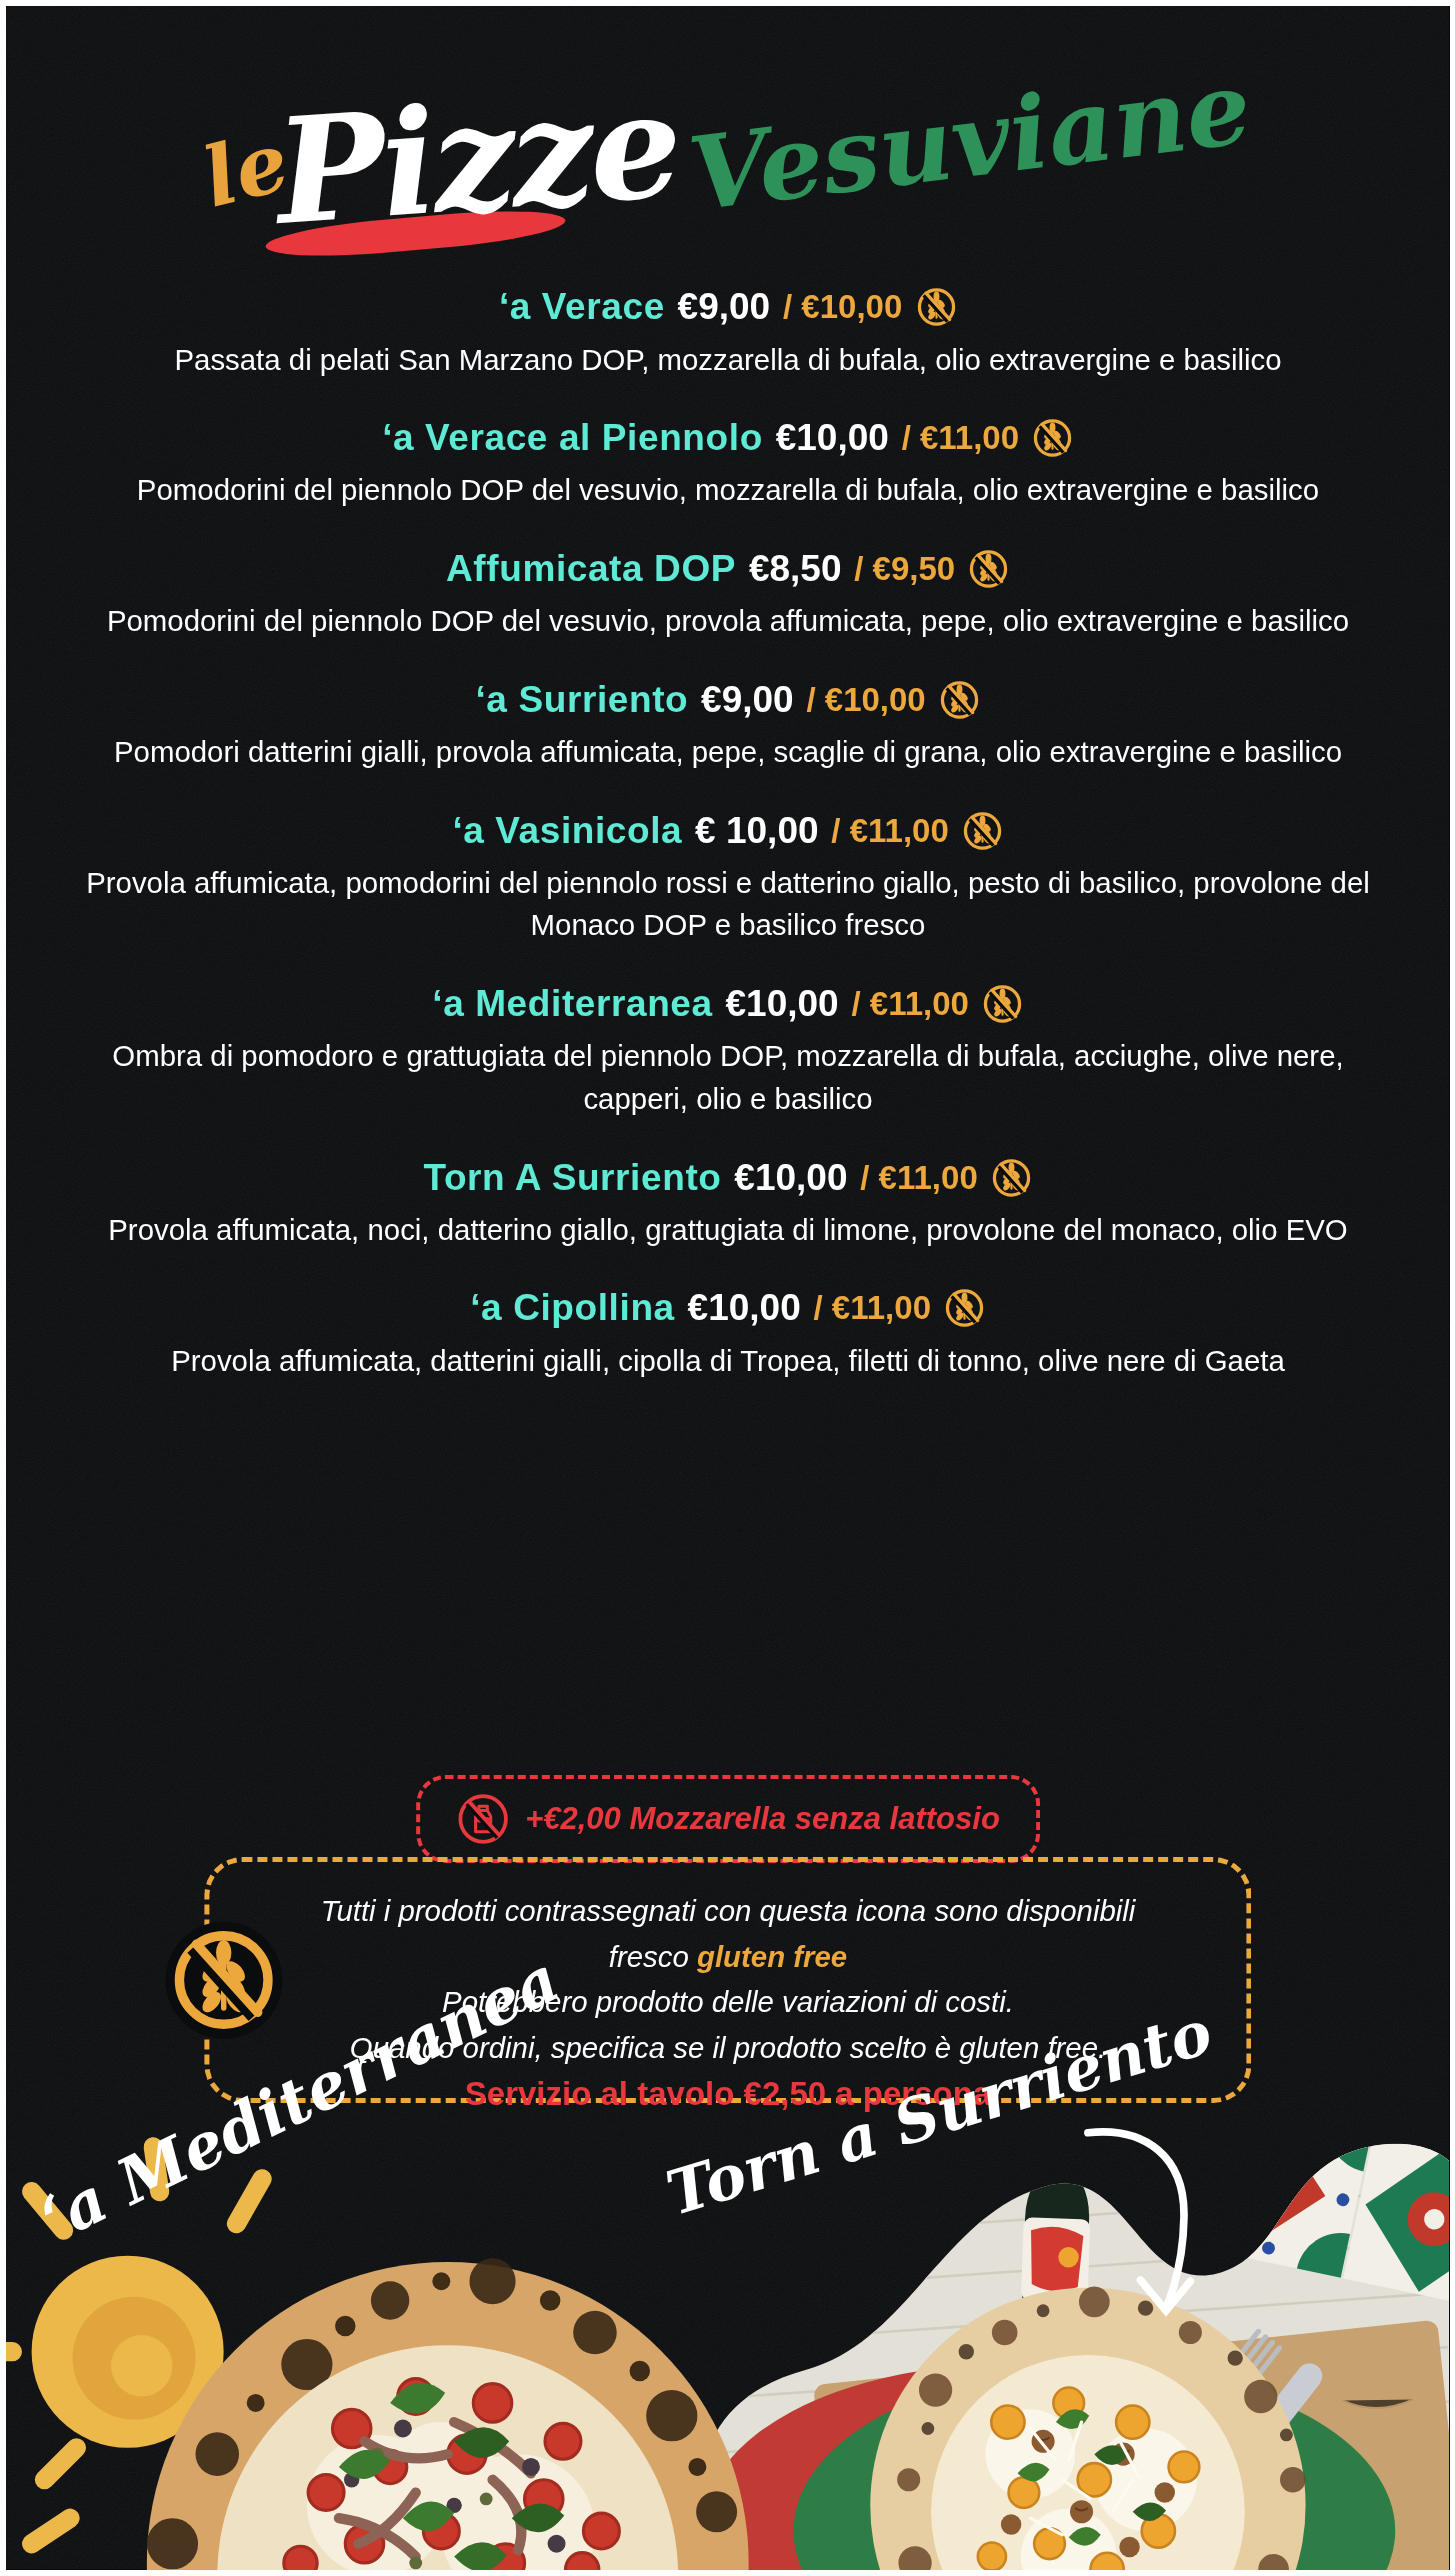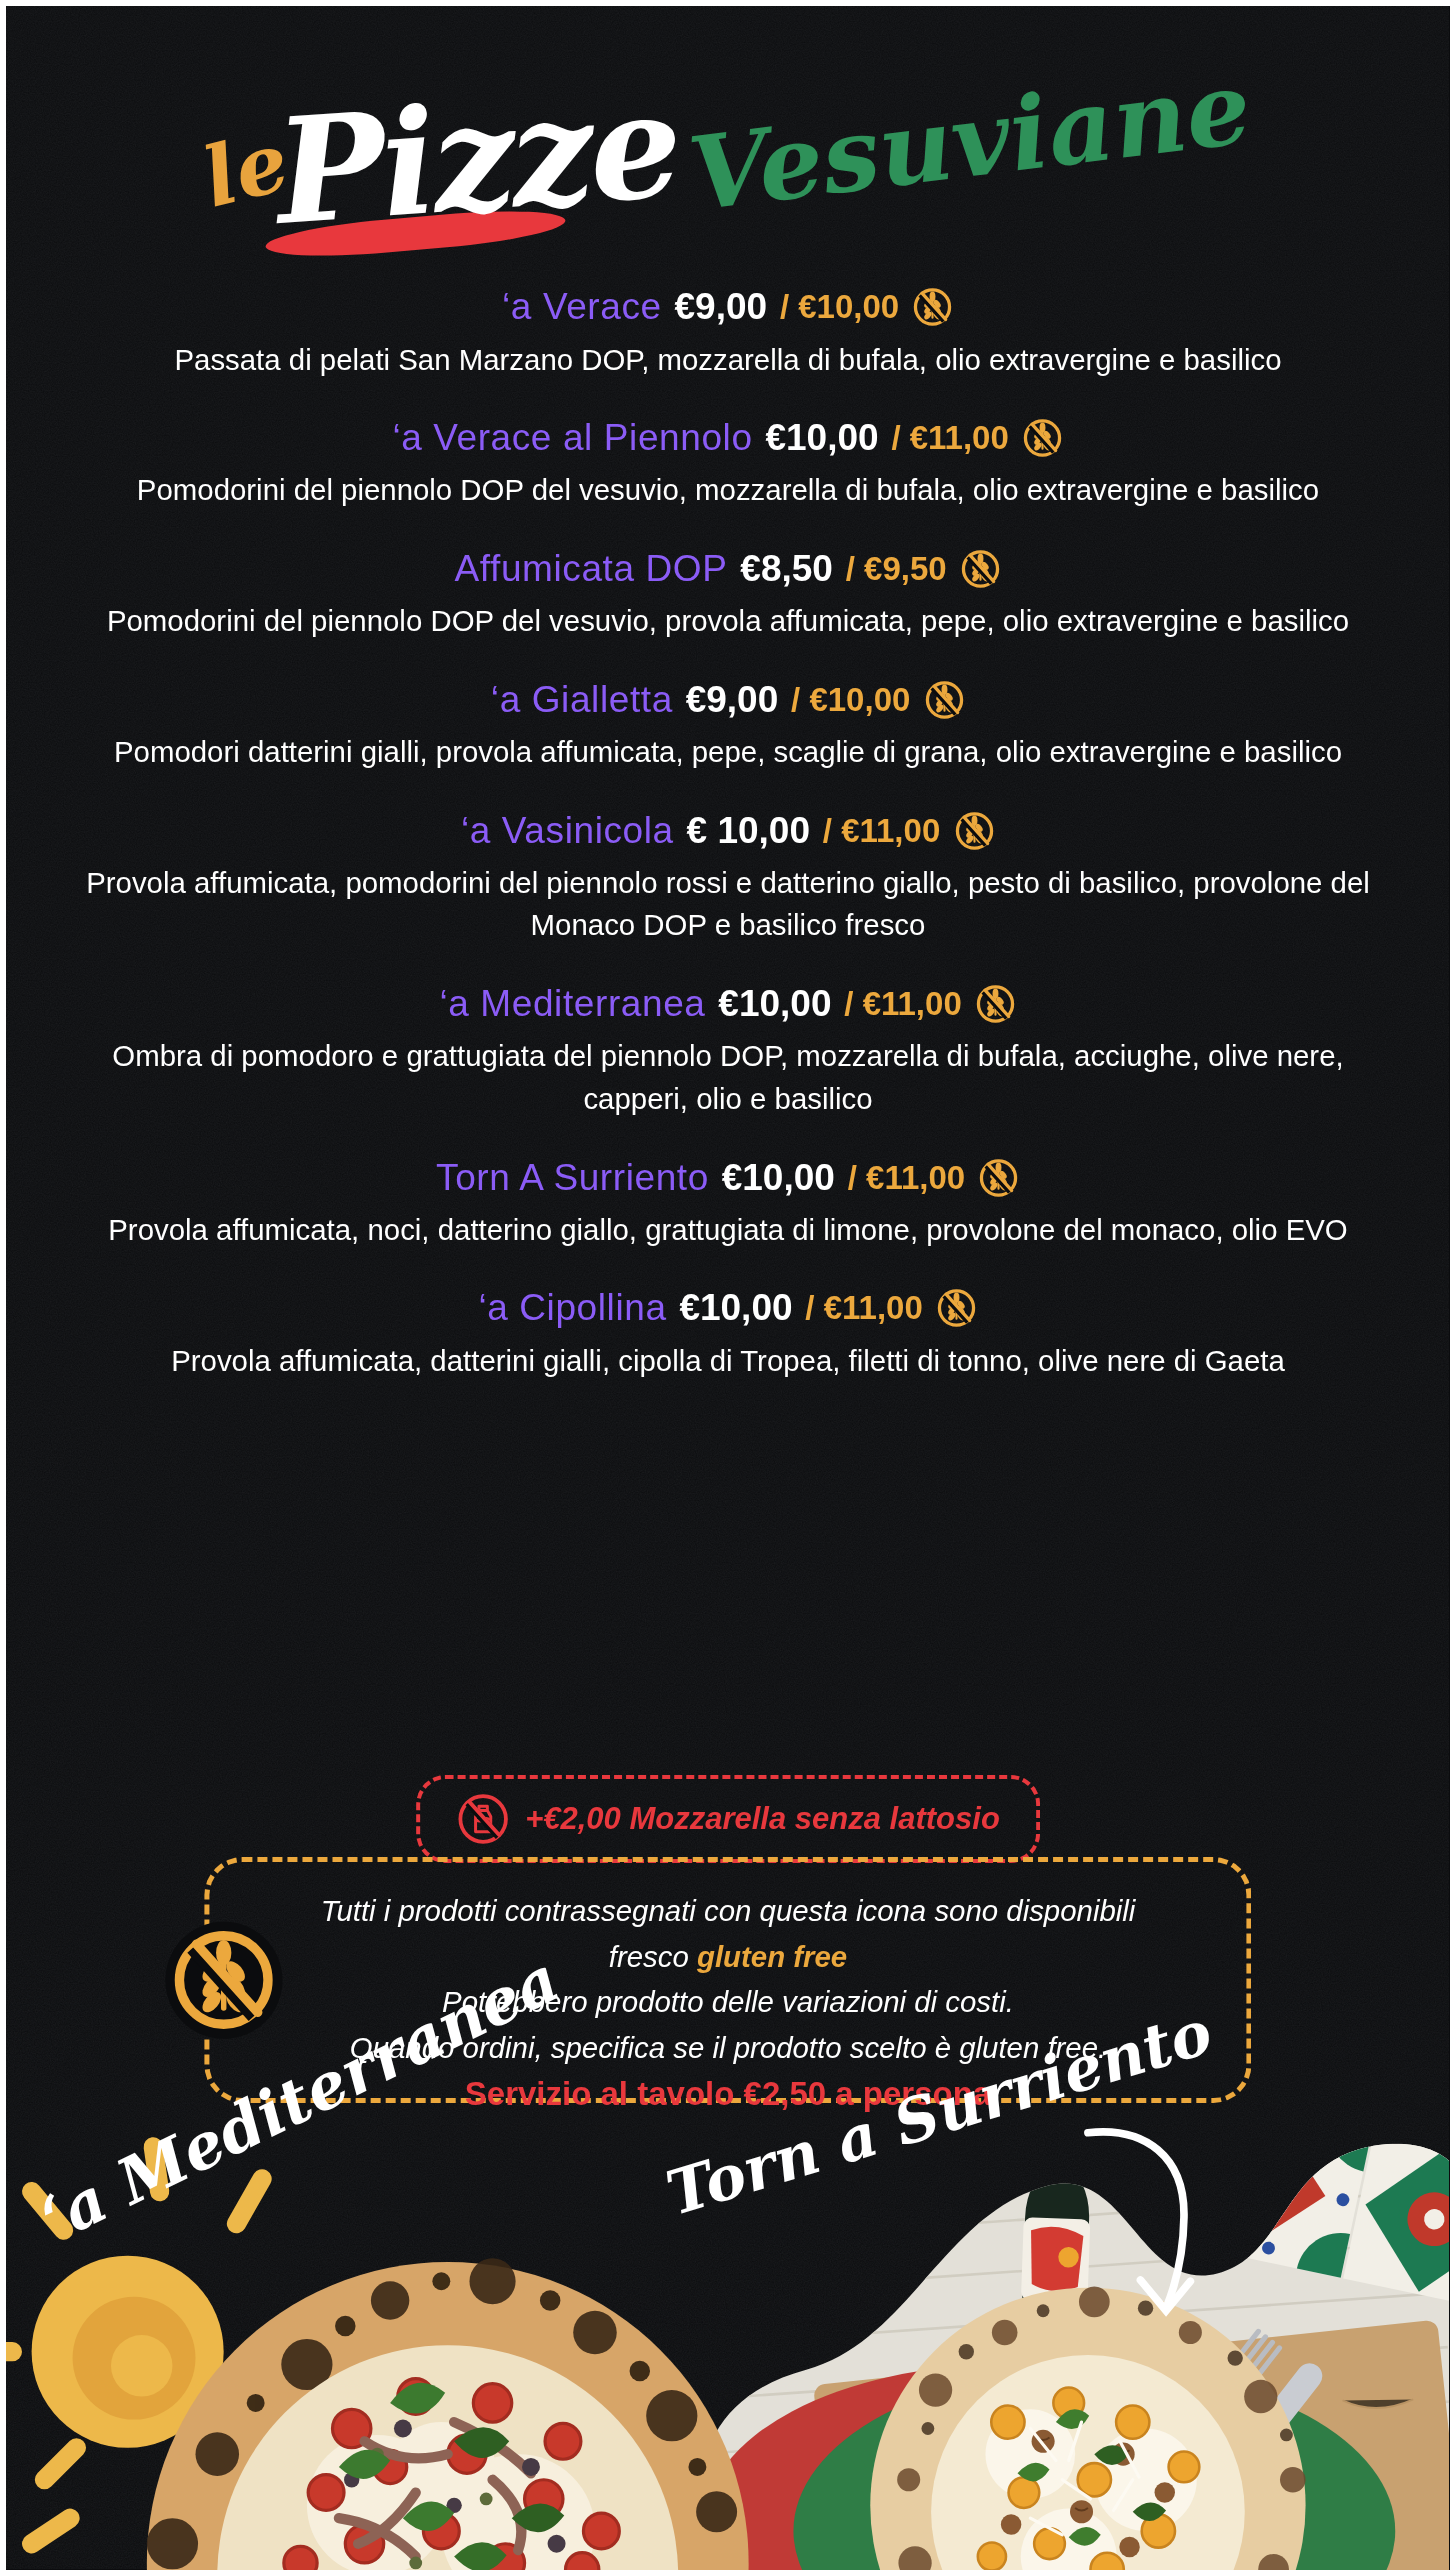--- a/index.html
+++ b/index.html
@@ -14,21 +14,21 @@
   .t-le,.t-pizze,.t-vesuviane{font-family:"DejaVu Serif",serif;font-style:italic;font-weight:bold;display:inline-block;}
   .t-le{color:#e8a33d;font-size:82px;transform:rotate(-14deg);vertical-align:11.5px;margin-right:-11.5px;}
   .t-pizze{color:#ffffff;font-size:145px;transform:rotate(-4deg);letter-spacing:-3.8px;position:relative;z-index:2;}
   .t-vesuviane{color:#2e9159;font-size:101px;transform:rotate(-7deg);margin-left:10.2px;vertical-align:33px;}
   .brush{position:absolute;left:61px;bottom:-6.4px;width:301px;height:33px;background:#e8383d;border-radius:48%/60%;transform:rotate(-5deg);z-index:1;}
 
   
   .menu{position:absolute;top:280px;left:50%;transform:translateX(-50%);width:1357px;text-align:center;}
   .item{margin-bottom:36px;}
   .item-title{display:flex;justify-content:center;align-items:center;gap:12.8px;margin-bottom:10.2px;}
-  .item-name{color:#8b5cf6;font-size:37px;font-weight:normal;letter-spacing:0.6px;}
+  .item-name{color:#5eead4;font-size:37px;font-weight:bold;letter-spacing:0.6px;}
   .price-base{color:#ffffff;font-size:37px;font-weight:bold;}
   .price-gf{color:#eca83d;font-size:33px;font-weight:bold;}
   .gf-icon{width:42px;height:42px;flex:0 0 auto;}
   .item-desc{color:#ffffff;font-size:29.4px;line-height:1.45;font-weight:300;}
   .desc-wide{padding:0 25.6px;}
 
   
   .lactose-box{position:absolute;top:1769px;left:50%;transform:translateX(-50%);
     border:4.5px dashed #e8383d;border-radius:29.4px;padding:12.8px 36px;display:flex;align-items:center;gap:15px;}
   .lactose-text{color:#e8383d;font-size:31px;font-weight:bold;font-style:italic;white-space:nowrap;}
@@ -141,21 +141,21 @@
               </g>
             <line x1="14" y1="13" x2="50" y2="53" stroke="#0B0C0E" stroke-width="9"></line>
             <line x1="16" y1="11" x2="52" y2="51" stroke="#ECA83D" stroke-width="5" stroke-linecap="round"></line>
           </svg>
         </div>
         <div class="item-desc">Pomodorini del piennolo DOP del vesuvio, provola affumicata, pepe, olio extravergine e basilico</div>
       </div>
 
       <div class="item">
         <div class="item-title">
-          <span class="item-name">‘a Gialletta</span>
+          <span class="item-name">‘a Surriento</span>
           <span class="price-base">€9,00</span>
           <span class="price-gf">/ €10,00</span>
           <svg class="gf-icon" viewBox="0 0 64 64">
             <circle cx="32" cy="32" r="26" fill="none" stroke="#ECA83D" stroke-width="5"></circle>
             <g fill="#ECA83D">
                 <rect x="30.4" y="18" width="3.2" height="32" rx="1.6"></rect>
               <ellipse cx="32" cy="16" rx="4.5" ry="7.5"></ellipse>
               <ellipse cx="25" cy="27" rx="4" ry="7" transform="rotate(40 25 27)"></ellipse>
                 <ellipse cx="39" cy="27" rx="4" ry="7" transform="rotate(-40 39 27)"></ellipse>
               <ellipse cx="25" cy="36" rx="4" ry="7" transform="rotate(40 25 36)"></ellipse>

